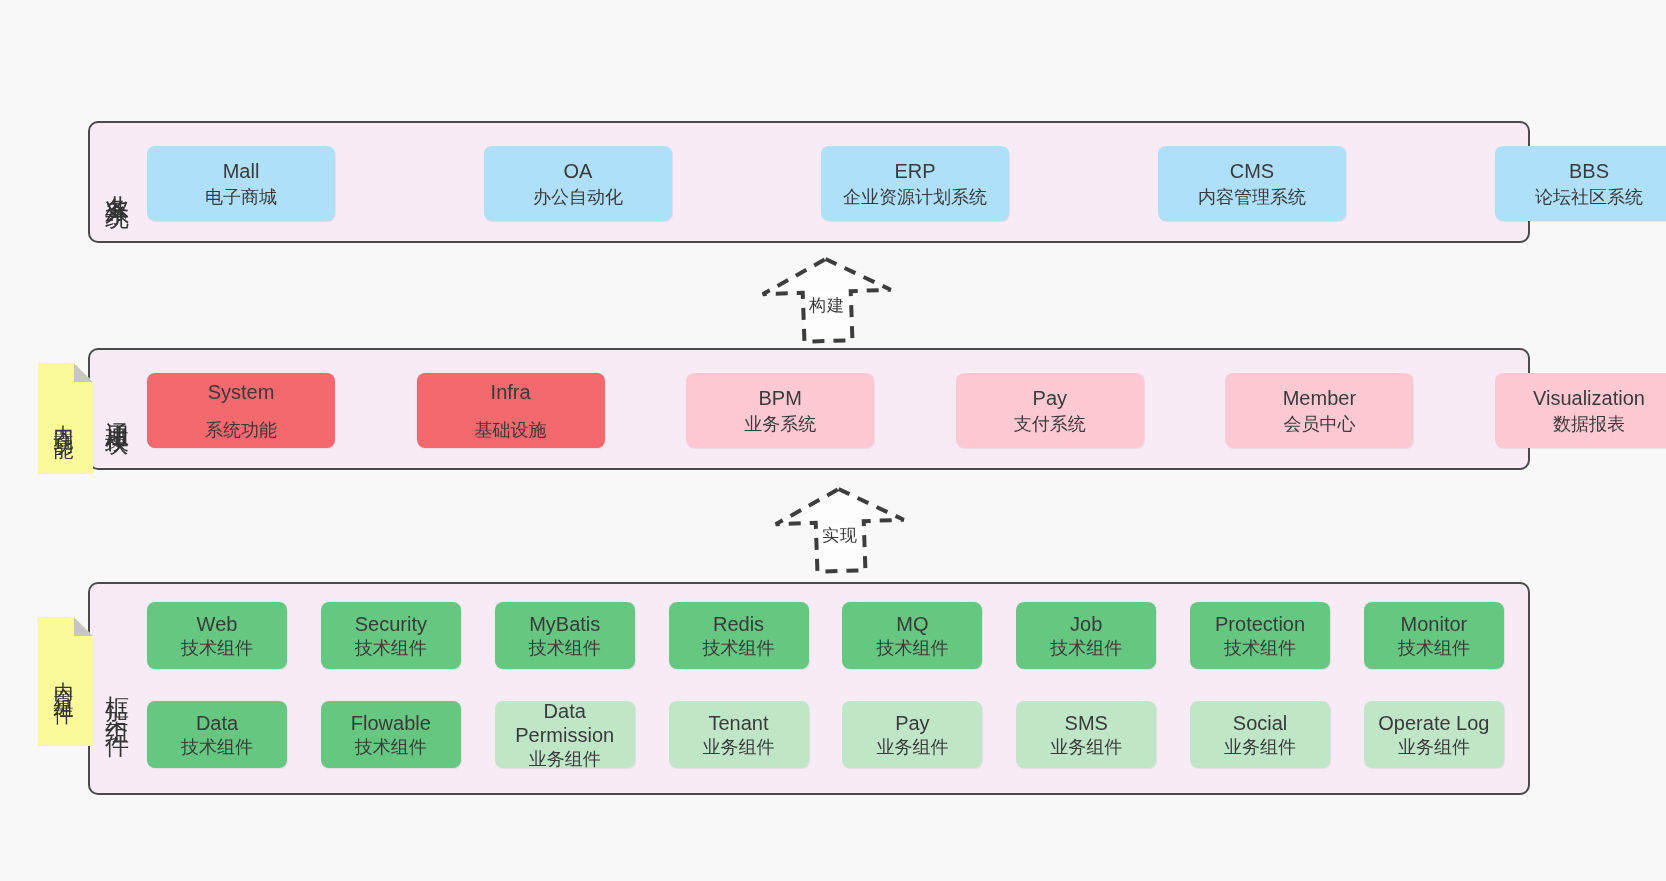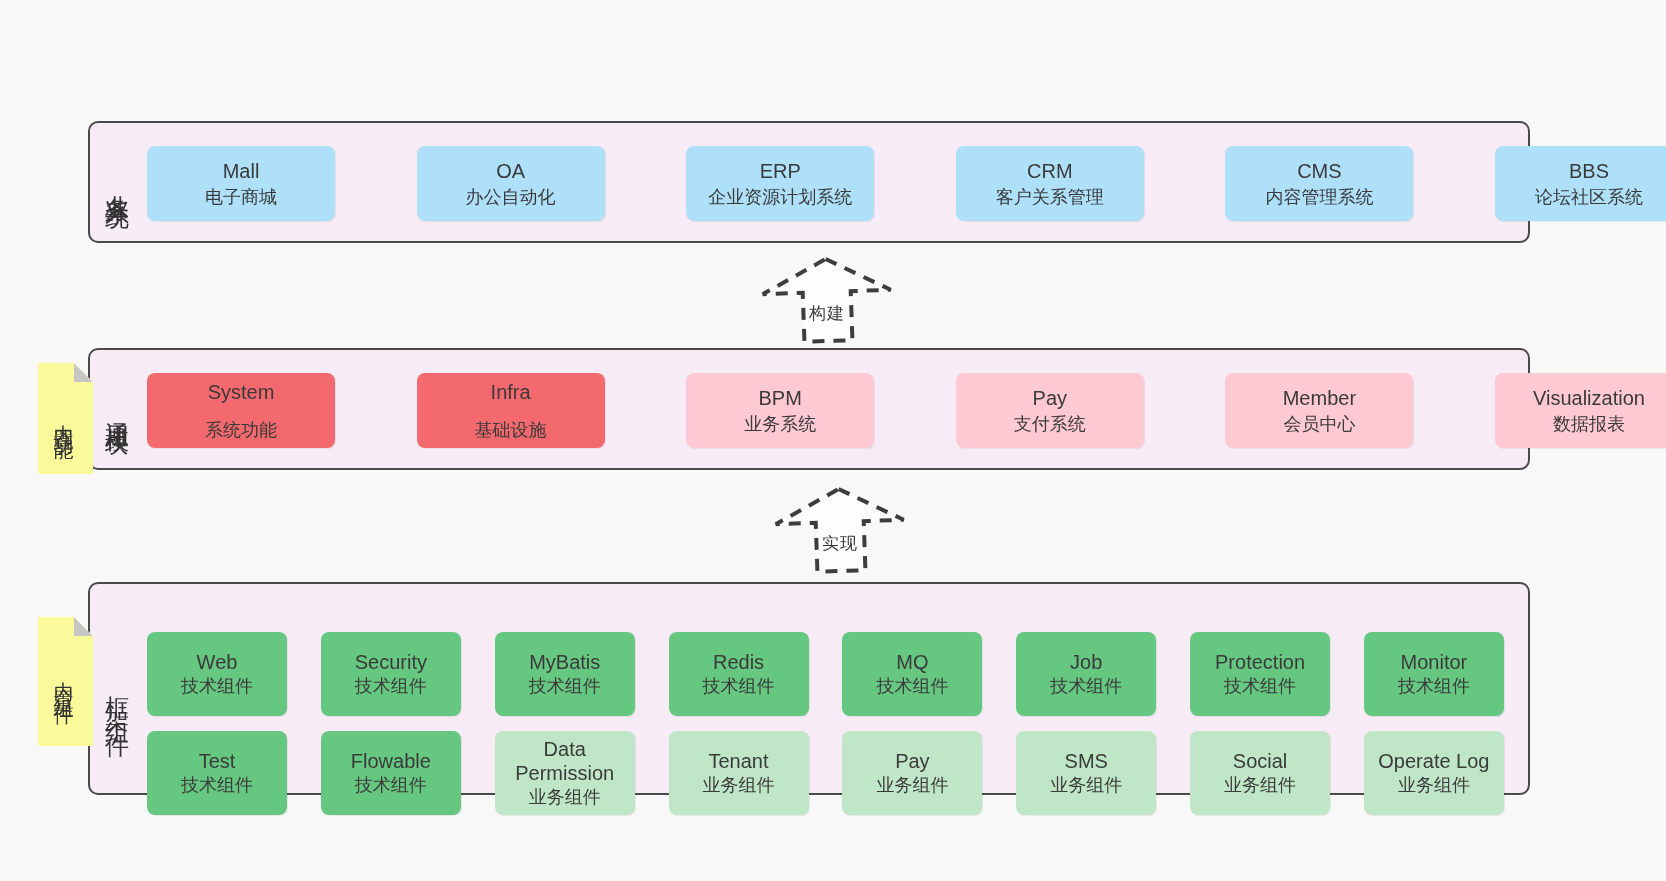--- a/index.html
+++ b/index.html
@@ -34,21 +34,21 @@
   }
   .row-six{top:23px; width:1536px;}
   .row-eight-1{top:18px; width:1357px;}
   .row-eight-2{top:117px; width:1357px;}
   .box{
     box-sizing:border-box; border-radius:8px;
     display:flex; flex-direction:column; align-items:center; justify-content:center;
     text-align:center; box-shadow:1px 1px 1px rgba(0,0,0,0.07);
   }
   .box-wide{width:188px; height:75px; line-height:26px;}
-  .box-narrow{width:140px; height:84px; line-height:24px;margin-top:30px;}
+  .box-narrow{width:140px; height:67px; line-height:24px;}
   .box .en{font-size:20px;}
   .box .zh{font-size:18px;}
   .c-blue{background:var(--box-blue);}
   .c-red{background:var(--box-red);gap:12px;}
   .c-pink{background:var(--box-pink);align-items:center;}
   .c-green{background:var(--box-green);}
   .c-lgreen{background:var(--box-light-green);}
   .note{
     position:absolute; left:38px; width:53px; z-index:3;
     background:var(--note-yellow);
@@ -65,21 +65,20 @@
     clip-path:polygon(0 0, 100% 100%, 0 100%);
   }
   .arrow{position:absolute; width:140px; height:88px; z-index:2;}
   .arrow-1{left:757px; top:256px;}
   .arrow-2{left:770px; top:486px;}
   .arrow svg{display:block; width:100%; height:100%; overflow:visible;}
   .arrow-label{
     position:absolute; left:50%; top:56%; transform:translate(-50%,-50%);
     background:#ffffff; padding:1px 3px; font-size:17px; letter-spacing:1px;
     white-space:nowrap;
-    margin-top:8px;
   }
 </style>
 </head>
 <body>
 
 <div class="canvas">
 
   <section class="layer layer-1">
     <div class="layer-label ls-small">业务系统</div>
     <div class="box-row row-six">
@@ -87,24 +86,20 @@
         <span class="en">Mall</span>
         <span class="zh">电子商城</span>
       </div>
       <div class="box box-wide c-blue">
         <span class="en">OA</span>
         <span class="zh">办公自动化</span>
       </div>
       <div class="box box-wide c-blue">
         <span class="en">ERP</span>
         <span class="zh">企业资源计划系统</span>
-      </div>
-      <div class="box box-wide c-blue">
-        <span class="en">CRM</span>
-        <span class="zh">客户关系管理</span>
       </div>
       <div class="box box-wide c-blue">
         <span class="en">CMS</span>
         <span class="zh">内容管理系统</span>
       </div>
       <div class="box box-wide c-blue">
         <span class="en">BBS</span>
         <span class="zh">论坛社区系统</span>
       </div>
     </div>
@@ -197,21 +192,21 @@
         <span class="zh">技术组件</span>
       </div>
       <div class="box box-narrow c-green">
         <span class="en">Monitor</span>
         <span class="zh">技术组件</span>
       </div>
     </div>
 
     <div class="box-row row-eight-2">
       <div class="box box-narrow c-green">
-        <span class="en">Test</span>
+        <span class="en">Data</span>
         <span class="zh">技术组件</span>
       </div>
       <div class="box box-narrow c-green">
         <span class="en">Flowable</span>
         <span class="zh">技术组件</span>
       </div>
       <div class="box box-narrow c-lgreen">
         <span class="en">Data Permission</span>
         <span class="zh">业务组件</span>
       </div>

